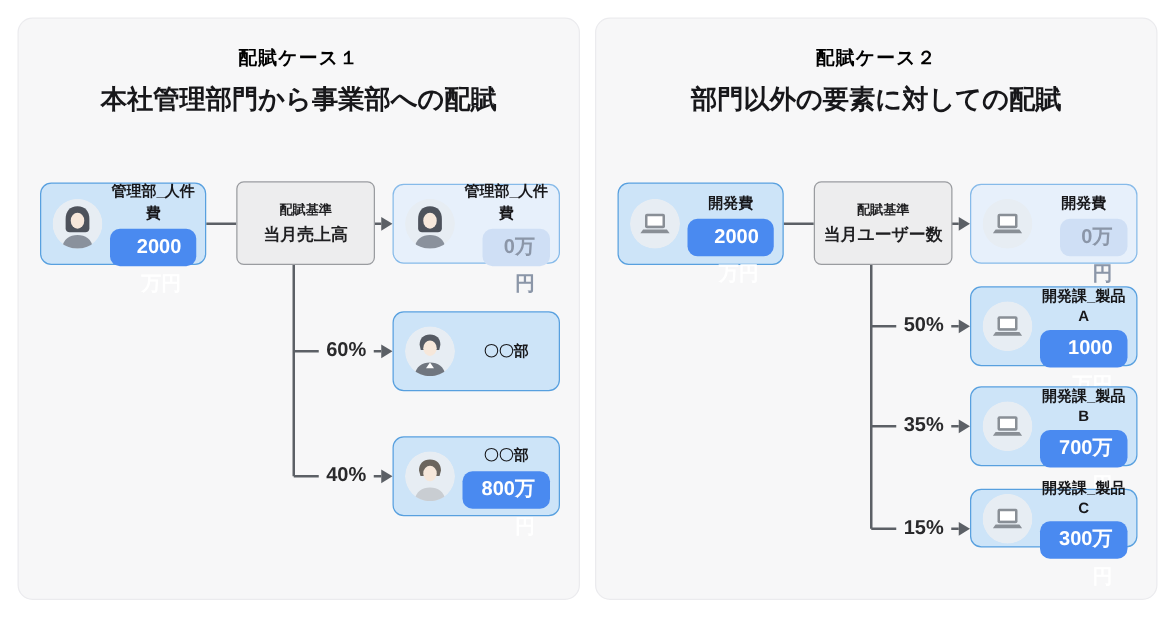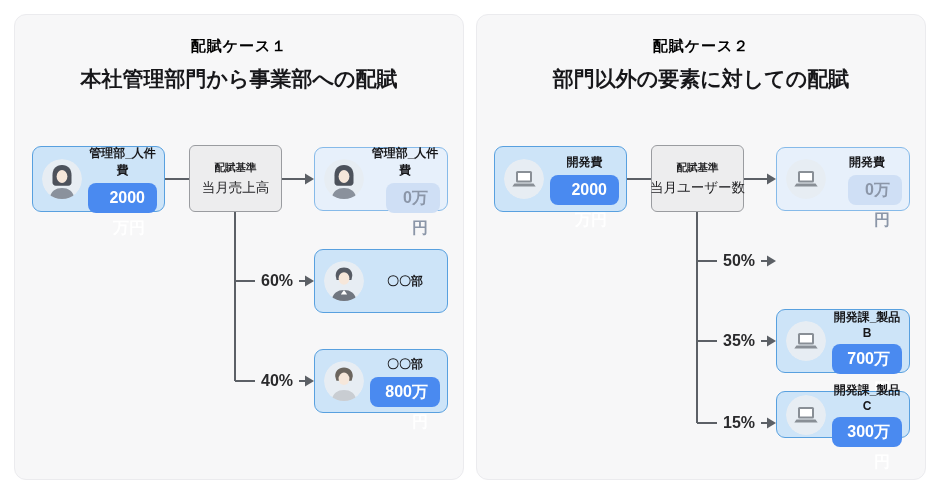--- a/index.html
+++ b/index.html
@@ -18,25 +18,25 @@
   .node.blue { background:#cde4f8; border:1.5px solid #58a0df; }
   .node.lite { background:#e7f0fb; border:1.5px solid #86bae9; }
   .avatar { flex:0 0 40px; width:40px; height:40px; border-radius:50%; overflow:hidden; }
   .avatar svg { display:block; }
   .col { flex:1; display:flex; flex-direction:column; gap:4px; }
   .node-label { text-align:center; font-size:12px; font-weight:700; color:#17171a; }
   .pill { height:30px; line-height:30px; border-radius:8px; text-align:right;
     padding:0 12px; font-size:16px; font-weight:700; }
   .pill.full { background:#4a8af0; color:#ffffff; }
   .pill.muted { background:#cfdff5; color:#8b96a8;margin-left:16px; }
-  .basis { position:absolute; width:93px; height:67px; background:#ededee;
+  .basis { position:absolute; width:111px; height:67px; background:#ededee;
     border:1px solid #9a9ca0; border-radius:6px; display:flex; flex-direction:column;
     align-items:center; justify-content:center; gap:4px; }
   .basis-caption { font-size:10.5px; font-weight:700; color:#1f1f21; }
-  .basis-label { font-size:13.5px; font-weight:400; color:#1f1f21; white-space:nowrap; }
+  .basis-label { font-size:13.5px; font-weight:700; color:#1f1f21; white-space:nowrap; }
   .pct { position:absolute; width:44px; text-align:center; font-size:16px;
     font-weight:700; color:#2a2a2c; }
 </style>
 </head>
 <body>
 
 <svg width="0" height="0" style="position:absolute" aria-hidden="true">
   <defs>
     <symbol id="icon-female" viewBox="0 0 40 40">
       <circle cx="20" cy="20" r="20" fill="#e7edf3"></circle>
@@ -195,20 +195,31 @@
           <svg width="40" height="40">
             <use href="#icon-laptop"></use>
           </svg>
         </span>
       <div class="col">
         <div class="node-label">開発費</div>
         <div class="pill muted">0万円</div>
       </div>
     </div>
 
+    <div class="node blue" style="left:299px; top:214px; width:134px; height:64px;">
+      <span class="avatar">
+          <svg width="40" height="40">
+            <use href="#icon-laptop"></use>
+          </svg>
+        </span>
+      <div class="col">
+        <div class="node-label">開発課_製品A</div>
+        <div class="pill full">1000万円</div>
+      </div>
+    </div>
 
     <div class="node blue" style="left:299px; top:294px; width:134px; height:64px;">
       <span class="avatar">
           <svg width="40" height="40">
             <use href="#icon-laptop"></use>
           </svg>
         </span>
       <div class="col">
         <div class="node-label">開発課_製品B</div>
         <div class="pill full">700万円</div>

